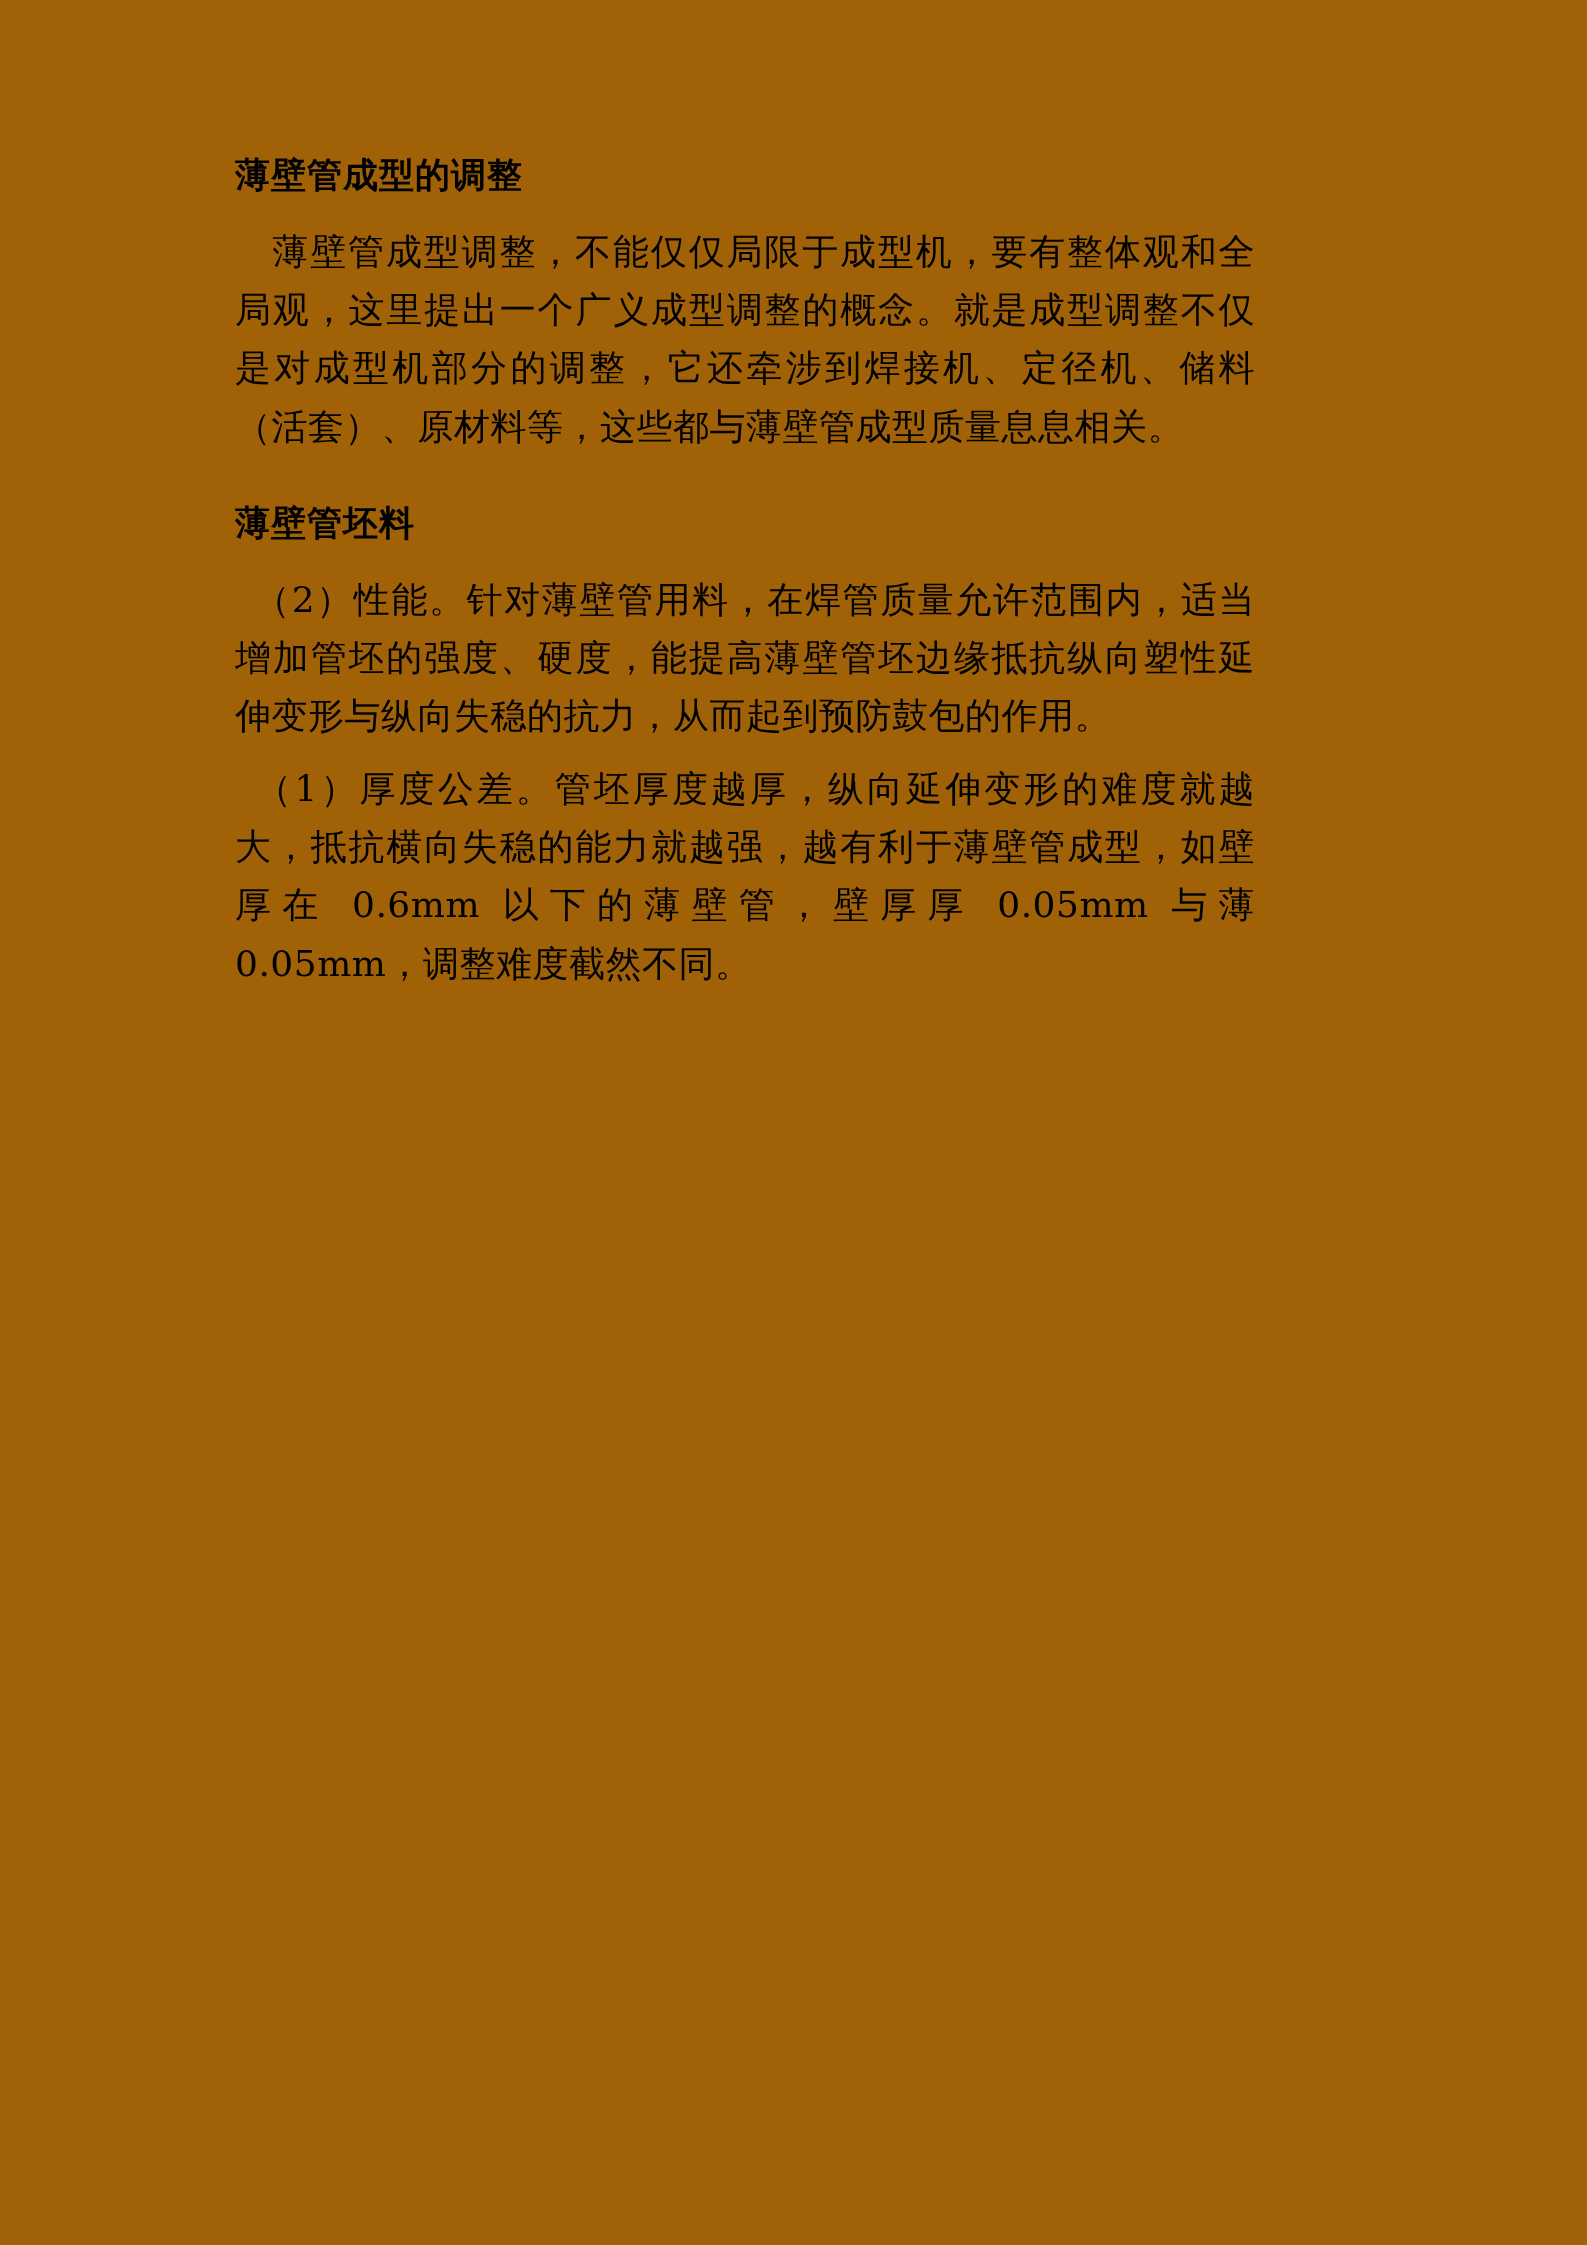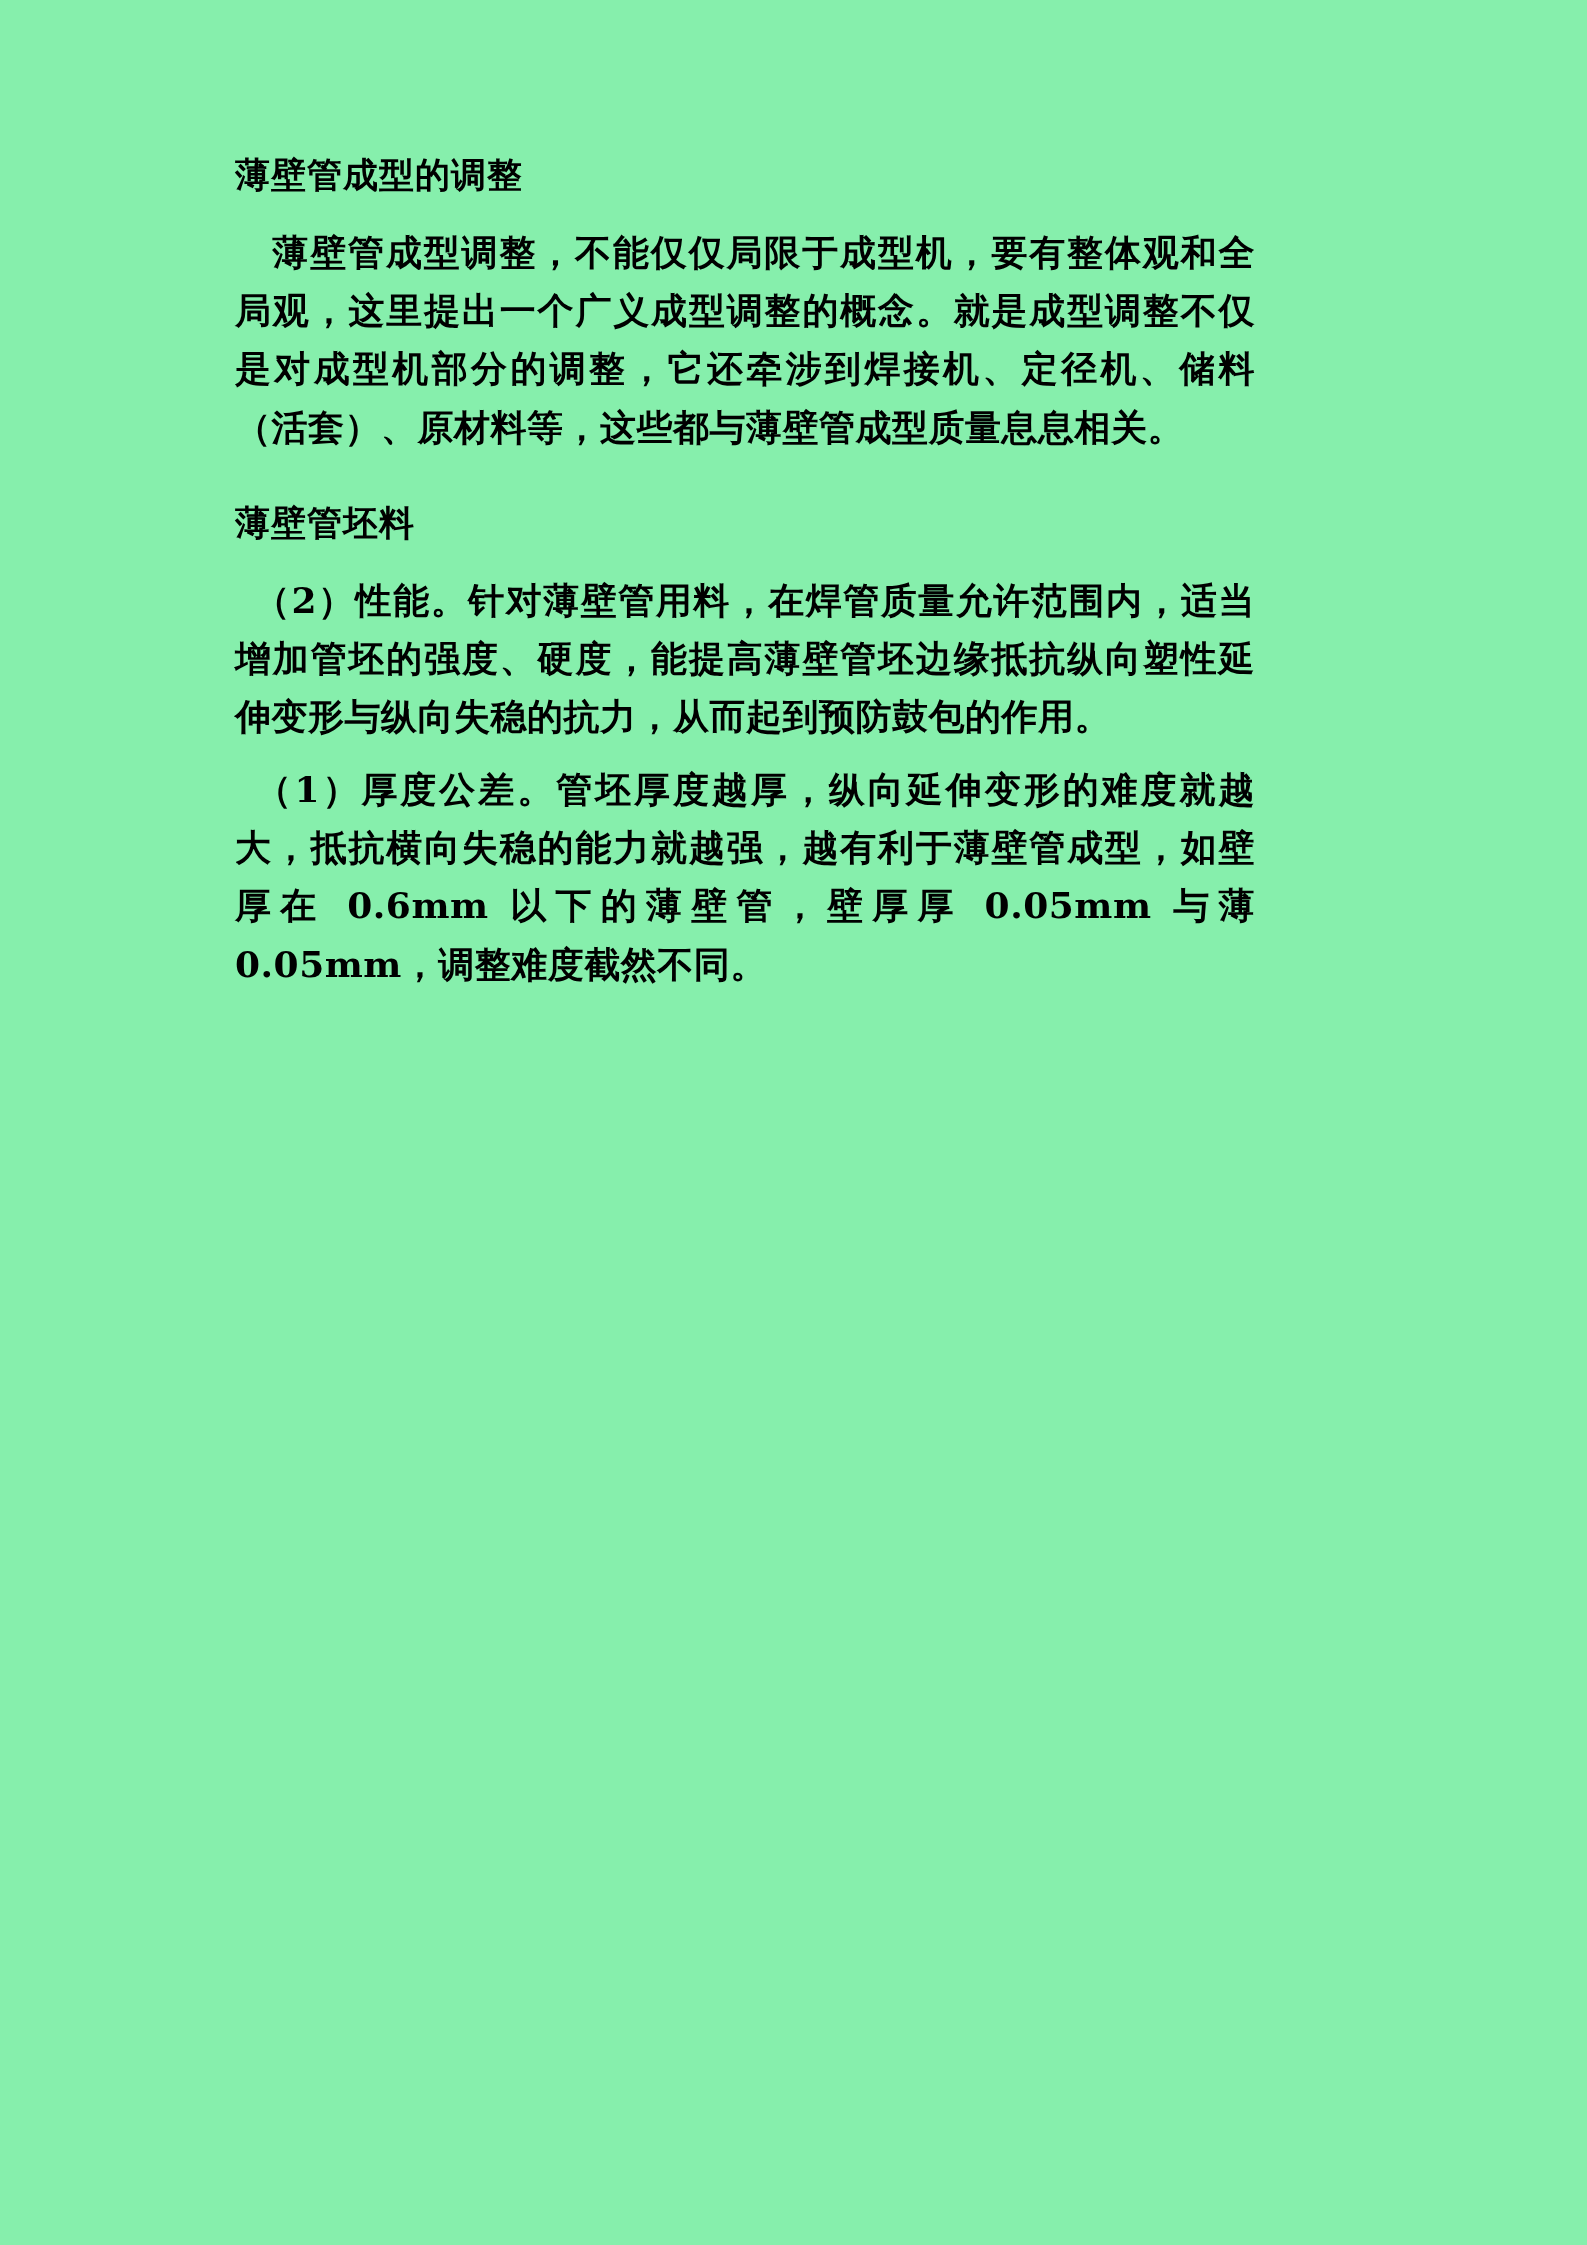--- a/index.html
+++ b/index.html
@@ -11,21 +11,21 @@
     width: 1587px;
     height: 2245px;
     font-family: "DejaVu Serif", "Liberation Serif", serif;
     color: #000000;
     overflow: hidden;
   }
   .page {
     position: relative;
     width: 1587px;
     height: 2245px;
-    background: #86efac;
+    background: #a16207;
     box-sizing: border-box;
     padding: 150px 175px 0 235px;
   }
   .doc-body {
     width: 1020px;
   }
   h2.heading {
     font-size: 35px;
     font-weight: bold;
     line-height: 1.45;
@@ -40,21 +40,20 @@
   }
   p.para {
     font-size: 36px;
     line-height: 1.62;
     margin: 0 0 14px 0;
     text-align: justify;
     text-justify: inter-ideograph;
     text-indent: 0;
     letter-spacing: 0.5px;
     font-family: "DejaVu Serif", "Liberation Serif", serif;
-    font-weight: bold;
   }
   p.para.indent {
     padding-left: 0;
   }
   .ind {
     display: inline-block;
     width: 36px;
   }
   .ind2 {
     display: inline-block;

